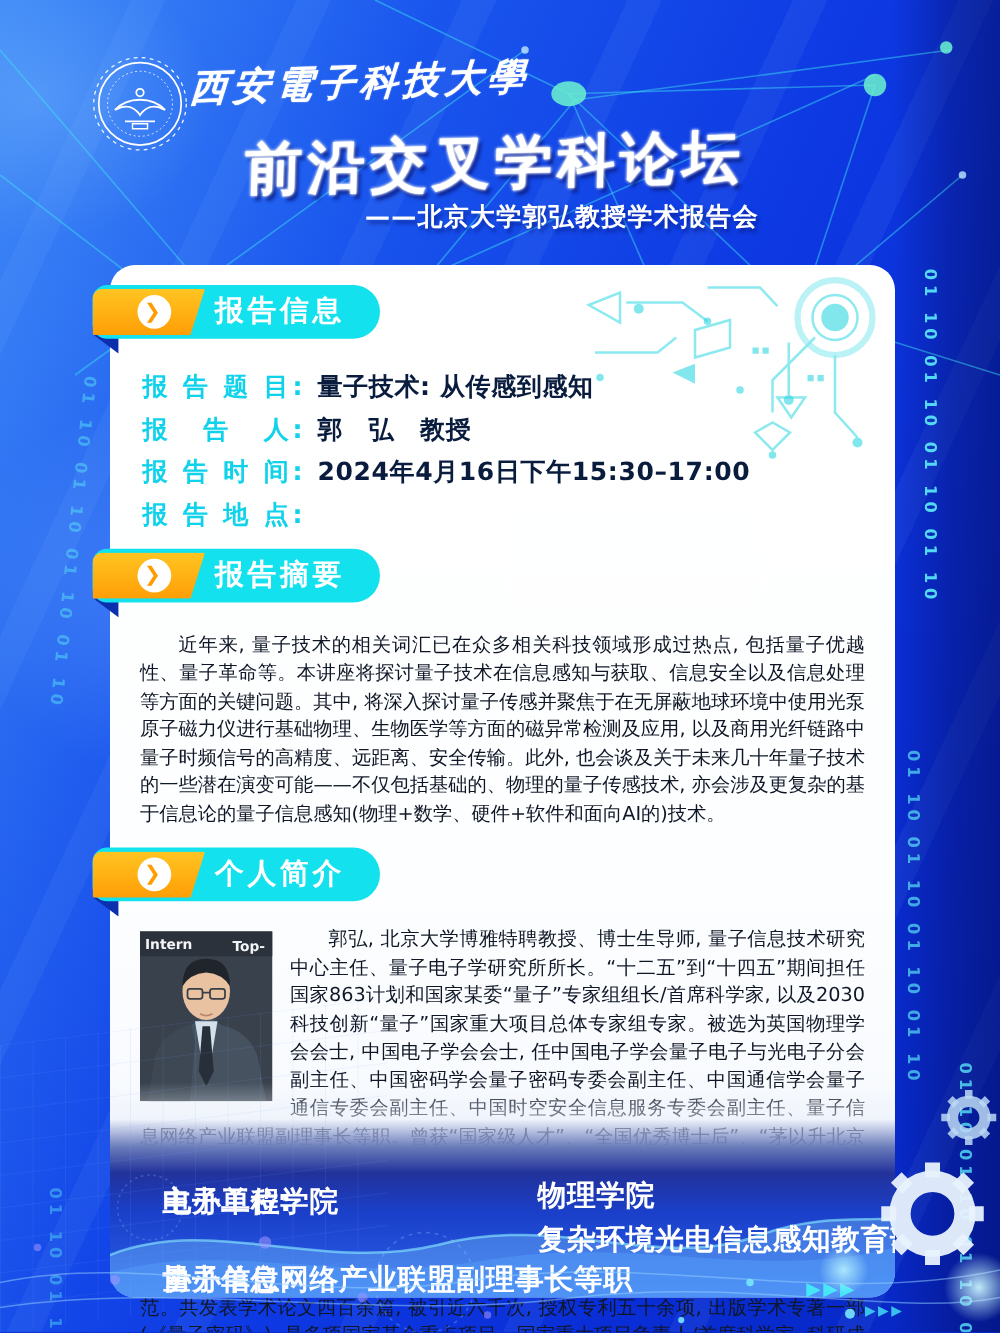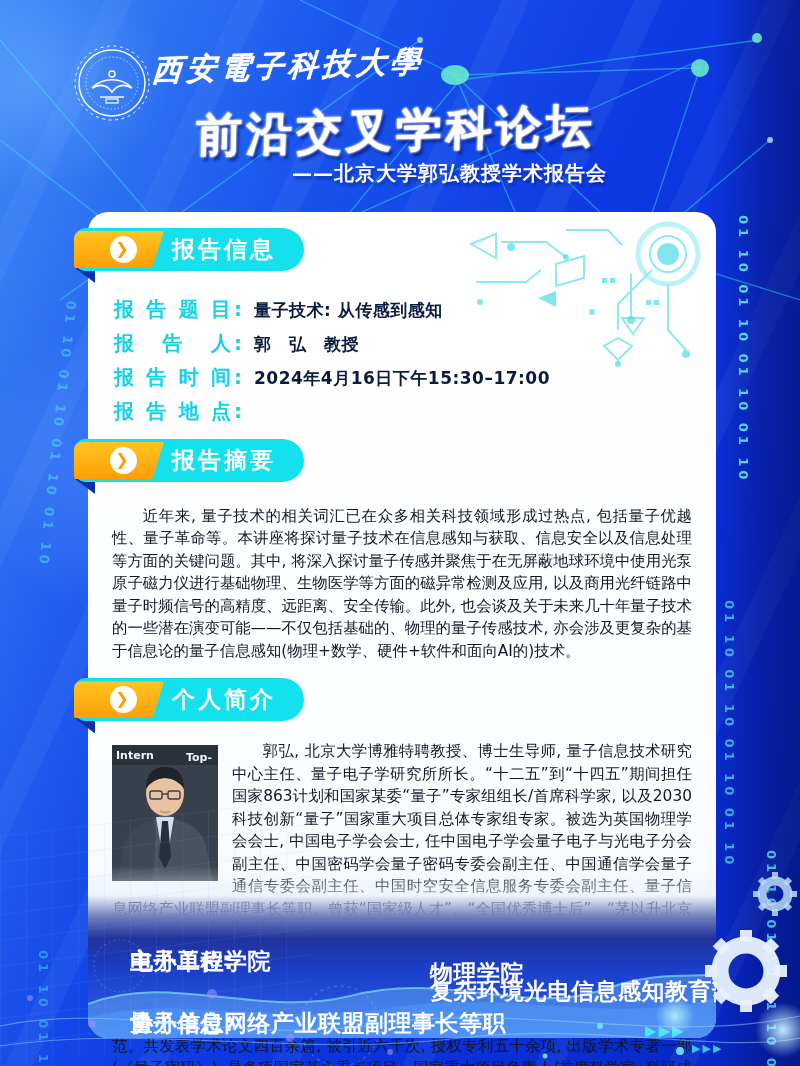--- a/index.html
+++ b/index.html
@@ -45,34 +45,34 @@
     clip-path:polygon(0 0,100% 0,87% 100%,0 100%);}
   .ribbon .circ{position:absolute;left:36px;top:5px;width:27px;height:27px;background:#fff;
     border-radius:50%;color:#ff9c00;font-weight:900;font-size:16px;text-align:center;line-height:26px;}
   .fold{position:absolute;left:1px;top:40px;width:20px;height:15px;background:#0c2fae;
     clip-path:polygon(100% 0,100% 100%,0 0);}
   .info-rows{margin:20px 0 14px 26px;}
   .info-row{display:flex;align-items:baseline;margin-bottom:7px;}
   .row-label{color:#10d2ea;font-weight:bold;font-size:20px;width:118px;
     text-align:justify;text-align-last:justify;letter-spacing:1px;}
   .row-colon{color:#10d2ea;font-weight:bold;font-size:20px;margin:0 12px 0 2px;}
-  .row-value{color:#0a1c3e;font-weight:bold;font-size:17px;letter-spacing:.5px;white-space:pre;text-align:right;}
+  .row-value{color:#0a1c3e;font-weight:bold;font-size:20px;letter-spacing:.5px;white-space:pre;text-align:right;}
   .para{margin:18px 24px 16px;color:#0f1726;font-size:15.4px;line-height:1.46;text-align:justify;
     text-indent:2em;}
   .bio-wrap{margin:14px 24px 0;color:#0f1726;font-size:15.4px;line-height:1.46;text-align:justify;}
   .bio-photo{float:left;width:106px;height:136px;margin:5px 14px 2px 0;}
   .bio-p{text-indent:2em;margin:0 0 2px 0;}
   .card-footer{position:absolute;left:0;right:0;bottom:0;height:172px;border-radius:0 0 20px 20px;
     overflow:hidden;
     background:linear-gradient(180deg, rgba(255,255,255,0) 0%, rgba(233,239,250,.55) 17%,
       #6b7cba 30%, #22329b 42%, #1a3fc8 60%, #2c63ee 100%);}
   .waves{position:absolute;left:0;bottom:0;}
   .orgs{position:absolute;inset:0;color:#fff;font-size:23px;font-weight:bold;letter-spacing:.5px;text-decoration:underline;}
   .orgs span{position:absolute;white-space:nowrap;}
-  .o1{left:42px;top:80px;} .o2{left:342px;top:92px;}
+  .o1{left:42px;top:80px;} .o2{left:342px;top:75px;}
   .o3{left:128px;top:110px;} .o4{left:342px;top:110px;}
   .o5{left:42px;top:142px;}
   
   .grid-bl{position:absolute;left:0;bottom:0;width:310px;height:230px;opacity:.55;
     transform:skewY(-7deg);transform-origin:left bottom;
     background-image:linear-gradient(rgba(120,170,255,.20) 1px, transparent 1px),
       linear-gradient(90deg, rgba(120,170,255,.20) 1px, transparent 1px);
     background-size:26px 26px;}
   .chev{position:absolute;color:#45e6f8;letter-spacing:2px;font-weight:bold;}
   .glow{position:absolute;border-radius:50%;pointer-events:none;}

